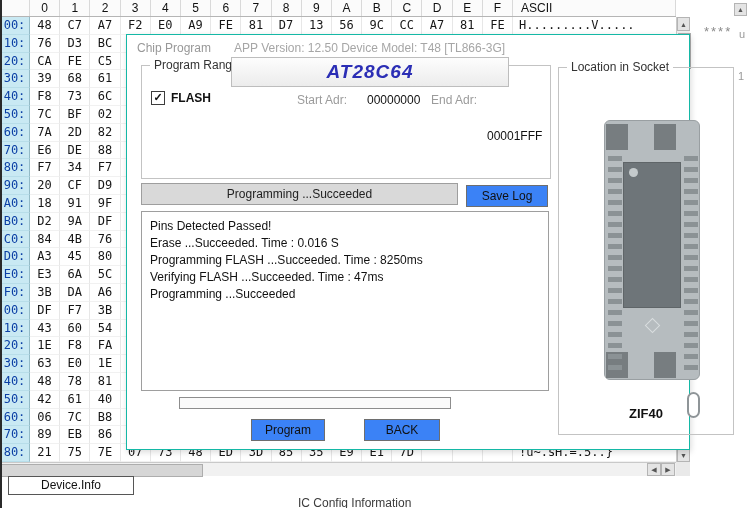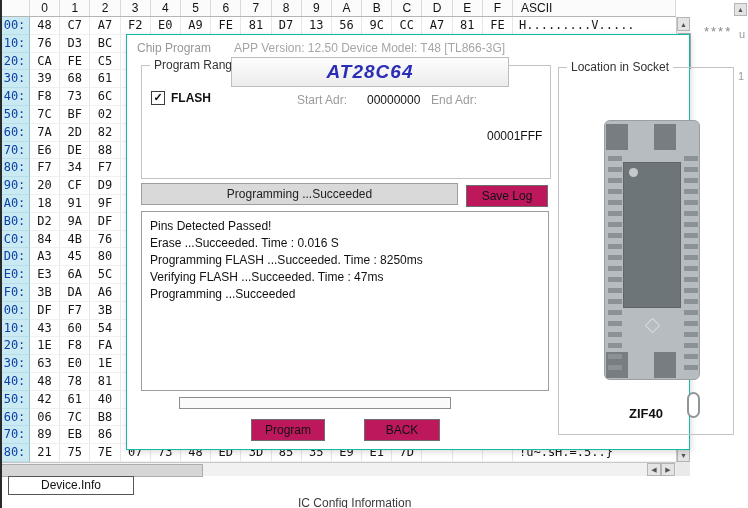--- a/index.html
+++ b/index.html
@@ -76,21 +76,21 @@
          text-align:center; color:#111; box-sizing:content-box; }
 
   .lbl-gray { position:absolute; top:58px; color:#9b9b9b; font-size:12px; }
   .val { position:absolute; top:58px; color:#111; font-size:12px; }
   #start-lbl { left:170px; } #start-val { left:240px; }
   #end-lbl { left:304px; } #end-val { left:360px;margin-top:36px; }
 
   .statusbar { position:absolute; left:14px; top:148px; width:317px; height:22px; background:#d9d9d9;
                border:1px solid #9e9e9e; box-sizing:border-box; text-align:center; font-size:12px;
                line-height:20px; color:#222; }
-  .btn { position:absolute; background:#be185d; border:1px solid #6e6e6e; box-sizing:border-box;
+  .btn { position:absolute; background:#3b82f6; border:1px solid #6e6e6e; box-sizing:border-box;
          text-align:center; font-size:12px; line-height:20px; color:#111; cursor:default; }
   #save-log { left:339px; top:150px; width:82px; height:22px; }
   #btn-program { left:124px; top:384px; width:74px; height:22px; }
   #btn-back { left:237px; top:384px; width:76px; height:22px; }
 
   .logbox { position:absolute; left:14px; top:176px; width:408px; height:180px; border:1px solid #9e9e9e;
             background:#fff; box-sizing:border-box; padding:6px 8px; font-size:12px; line-height:17px;
             color:#111; overflow:hidden; }
   .progress { position:absolute; left:52px; top:362px; width:272px; height:12px; border:1px solid #8d8d8d;
               background:#fafafa; box-sizing:border-box; }

